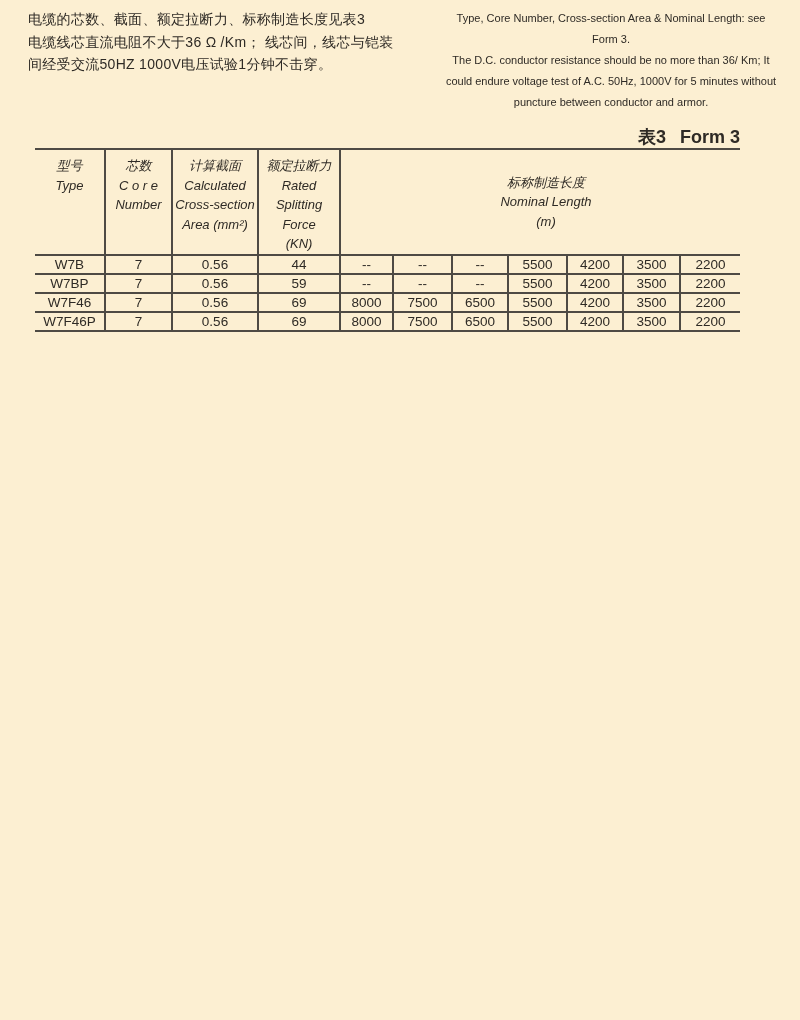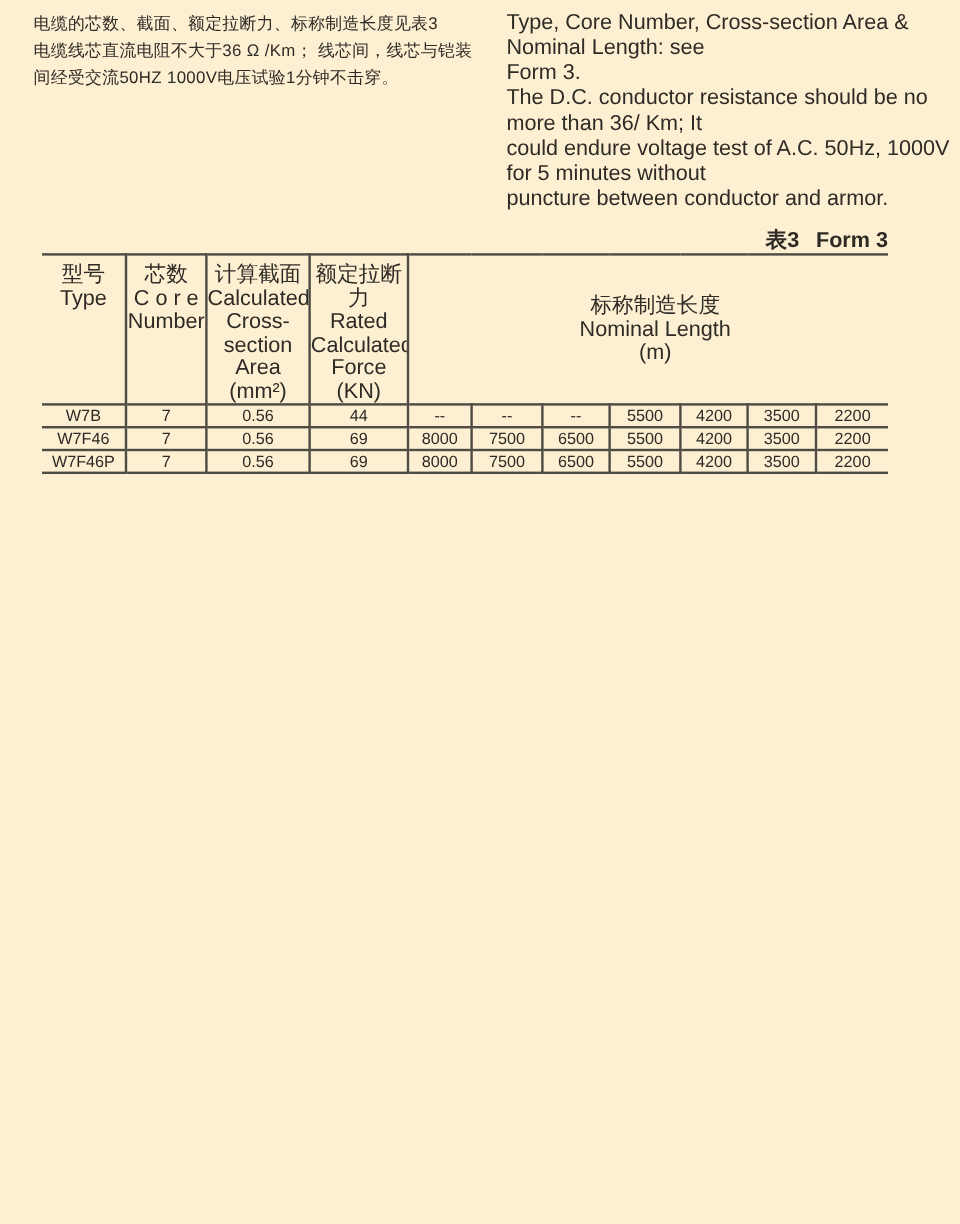--- a/index.html
+++ b/index.html
@@ -25,22 +25,23 @@
     align-items: flex-start;
   }
   .intro-zh {
     width: 384px;
     font-size: 14px;
     line-height: 22.5px;
     letter-spacing: 0.3px;
   }
   .intro-en {
     width: 378px;
-    font-size: 18px;
+    font-size: 11px;
     line-height: 21px;
+    text-align: center;
   }
 
   
   .caption {
     width: 712px;
     margin-top: 12px;
     text-align: right;
     font-weight: bold;
     font-size: 18px;
     height: 18px;
@@ -62,22 +63,23 @@
     overflow: hidden;
   }
   
   table.form3 .first { border-left: none; }
   table.form3 .last  { border-right: none; }
 
   table.form3 th {
     height: 95px;
     vertical-align: top;
     padding-top: 6px;
-    font-size: 18px;
+    font-size: 13px;
     line-height: 19.5px;
+    font-style: italic;
   }
   table.form3 th.nominal {
     vertical-align: middle;
     padding-top: 0;
     padding-left: 11px;
   }
   table.form3 td {
     height: 17px;
     padding: 0;
     font-size: 13.5px;
@@ -124,21 +126,21 @@
 Type</th>
         <th class="ml">芯数
 C o r e
 Number</th>
         <th class="ml">计算截面
 Calculated
 Cross-section
 Area (mm²)</th>
         <th class="ml">额定拉断力
 Rated
-Calculated
+Splitting
 Force
 (KN)</th>
         <th class="ml nominal last" colspan="7">标称制造长度
 Nominal Length
 (m)</th>
       </tr>
     </thead>
     <tbody>
       <tr>
         <td class="first">W7B</td>
@@ -147,20 +149,33 @@
         <td>44</td>
         <td>--</td>
         <td>--</td>
         <td>--</td>
         <td>5500</td>
         <td>4200</td>
         <td>3500</td>
         <td class="last">2200</td>
       </tr>
       <tr>
+        <td class="first">W7BP</td>
+        <td>7</td>
+        <td>0.56</td>
+        <td>59</td>
+        <td>--</td>
+        <td>--</td>
+        <td>--</td>
+        <td>5500</td>
+        <td>4200</td>
+        <td>3500</td>
+        <td class="last">2200</td>
+      </tr>
+      <tr>
         <td class="first">W7F46</td>
         <td>7</td>
         <td>0.56</td>
         <td>69</td>
         <td>8000</td>
         <td>7500</td>
         <td>6500</td>
         <td>5500</td>
         <td>4200</td>
         <td>3500</td>

